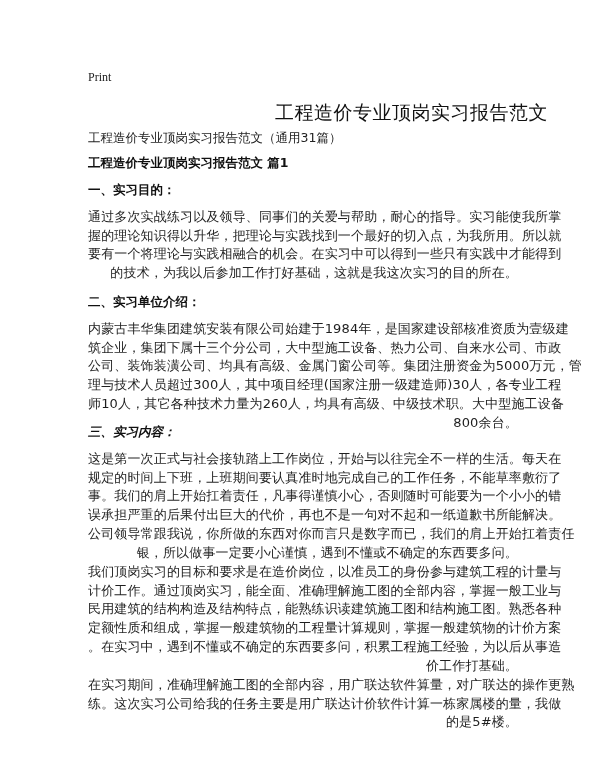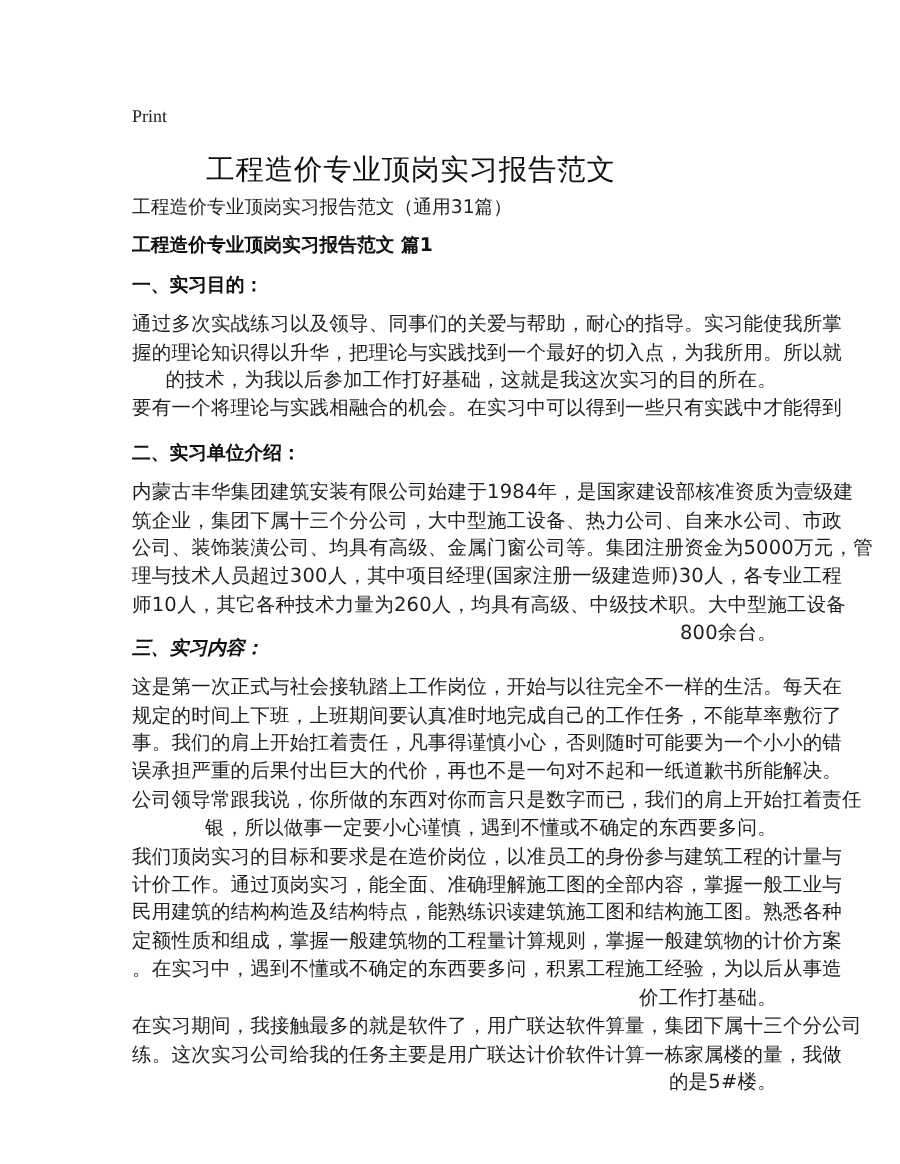--- a/index.html
+++ b/index.html
@@ -1,42 +1,42 @@
 <!DOCTYPE html>
 <html><head>
 <meta charset="utf-8">
 <style>
   html, body { margin: 0; padding: 0; background: #ffffff; }
   body { width: 600px; height: 776px; position: relative; overflow: hidden;
          font-family: "DejaVu Sans", "Liberation Sans", sans-serif; color: #1a1a1a; }
   .print { position: absolute; left: 88px; top: 70px; font-family: "Liberation Serif", "DejaVu Serif", serif;
            font-size: 12px; color: #222; }
-  .title { position: absolute; left: 0; width: 548px; top: 100px; text-align: center;
+  .title { position: absolute; left: 0; width: 548px; top: 100px; text-align: right;
            font-size: 19px; letter-spacing: 0.5px; color: #111; }
   .subtitle { position: absolute; left: 88px; top: 130px; font-size: 12.5px; color: #222; }
   .section-title { position: absolute; left: 88px; top: 155px; font-size: 12.5px; font-weight: bold; color: #111; }
   .heading { position: absolute; left: 88px; font-size: 12.5px; font-weight: bold; color: #111; }
   .para { position: absolute; left: 88px; width: 430px; font-size: 13px; line-height: 18.7px; color: #1e1e1e; text-align: right; }
   .line { display: block; white-space: nowrap; letter-spacing: 0.15px; }
 </style>
 </head>
 <body>
 
 <div>
   <div class="print">Print</div>
   <div class="title">工程造价专业顶岗实习报告范文</div>
   <div class="subtitle">工程造价专业顶岗实习报告范文（通用31篇）</div>
   <div class="section-title">工程造价专业顶岗实习报告范文 篇1</div>
 
   <div class="heading" style="top:182px;">一、实习目的：</div>
   <div class="para" style="top:208px;">
     <span class="line">通过多次实战练习以及领导、同事们的关爱与帮助，耐心的指导。实习能使我所掌</span>
     <span class="line">握的理论知识得以升华，把理论与实践找到一个最好的切入点，为我所用。所以就</span>
+    <span class="line">要有一个将理论与实践相融合的机会。在实习中可以得到一些只有实践中才能得到</span>
     <span class="line">的技术，为我以后参加工作打好基础，这就是我这次实习的目的所在。</span>
-    <span class="line">要有一个将理论与实践相融合的机会。在实习中可以得到一些只有实践中才能得到</span>
   </div>
 
   <div class="heading" style="top:294px;text-align:right;">二、实习单位介绍：</div>
   <div class="para" style="top:320px;">
     <span class="line">内蒙古丰华集团建筑安装有限公司始建于1984年，是国家建设部核准资质为壹级建</span>
     <span class="line">筑企业，集团下属十三个分公司，大中型施工设备、热力公司、自来水公司、市政</span>
     <span class="line">公司、装饰装潢公司、均具有高级、金属门窗公司等。集团注册资金为5000万元，管</span>
     <span class="line">理与技术人员超过300人，其中项目经理(国家注册一级建造师)30人，各专业工程</span>
     <span class="line">师10人，其它各种技术力量为260人，均具有高级、中级技术职。大中型施工设备</span>
     <span class="line">800余台。</span>
@@ -53,17 +53,17 @@
   </div>
   <div class="para" style="top:563px;">
     <span class="line">我们顶岗实习的目标和要求是在造价岗位，以准员工的身份参与建筑工程的计量与</span>
     <span class="line">计价工作。通过顶岗实习，能全面、准确理解施工图的全部内容，掌握一般工业与</span>
     <span class="line">民用建筑的结构构造及结构特点，能熟练识读建筑施工图和结构施工图。熟悉各种</span>
     <span class="line">定额性质和组成，掌握一般建筑物的工程量计算规则，掌握一般建筑物的计价方案</span>
     <span class="line">。在实习中，遇到不懂或不确定的东西要多问，积累工程施工经验，为以后从事造</span>
     <span class="line">价工作打基础。</span>
   </div>
   <div class="para" style="top:676px;">
-    <span class="line">在实习期间，我接触最多的就是软件了，用广联达软件算量，集团下属十三个分公司</span>
+    <span class="line">在实习期间，准确理解施工图的全部内容，用广联达软件算量，对广联达的操作更熟</span>
     <span class="line">练。这次实习公司给我的任务主要是用广联达计价软件计算一栋家属楼的量，我做</span>
     <span class="line">的是5#楼。</span>
   </div>
 </div>
 
 </body></html>

